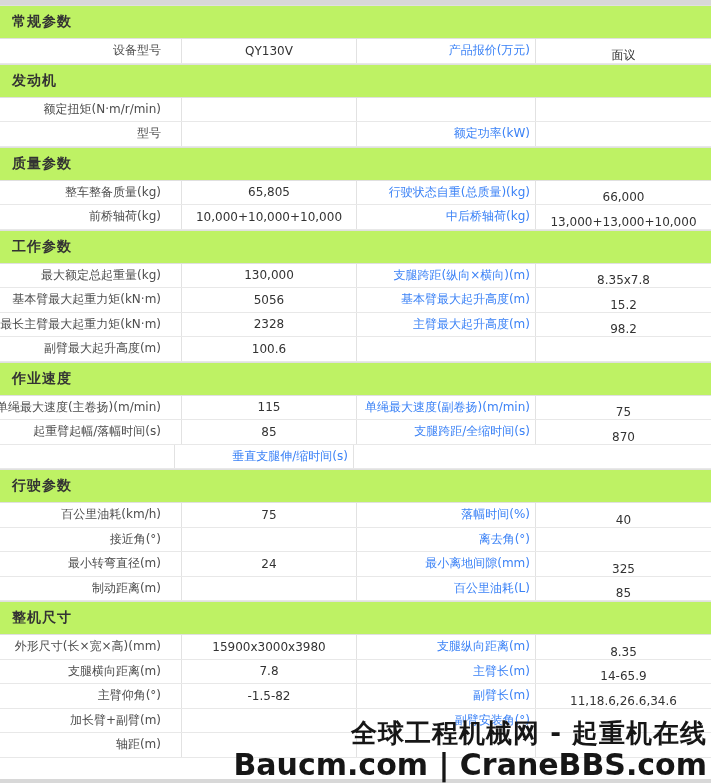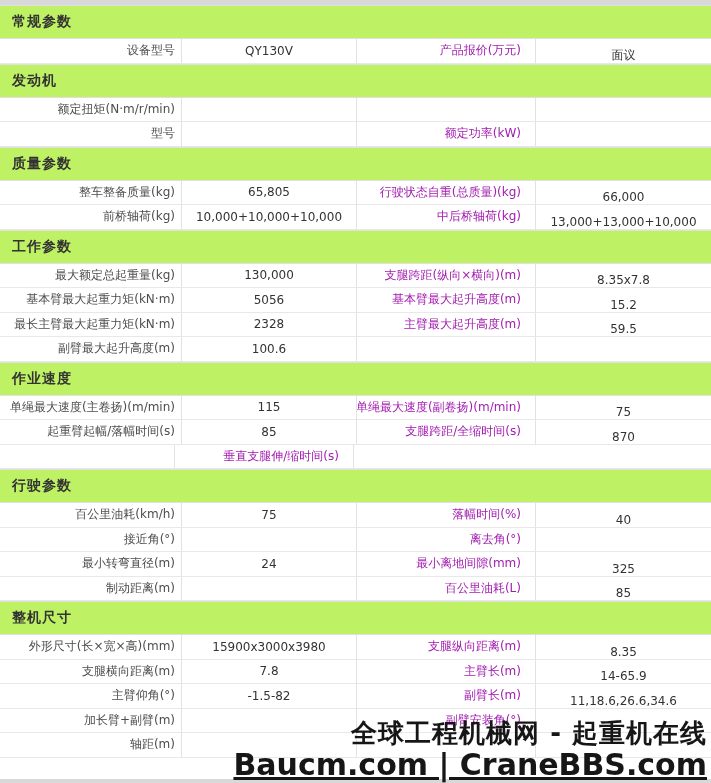--- a/index.html
+++ b/index.html
@@ -23,32 +23,32 @@
   .row{
     display:flex;height:24.5px;box-sizing:border-box;
     border-bottom:1px solid #e8e8e8;background:#fff;
     font-size:12px;
   }
   .cell{
     box-sizing:border-box;
     display:flex;align-items:center;
     overflow:hidden;white-space:nowrap;
   }
-  .l1{width:182px;justify-content:flex-end;padding-right:6px;border-right:1px solid #e2e2e2;color:#4d4d4d;}
+  .l1{width:182px;justify-content:flex-end;padding-right:20px;border-right:1px solid #e2e2e2;color:#4d4d4d;}
   .v1{width:175px;justify-content:center;border-right:1px solid #e2e2e2;color:#333;}
-  .l2{width:179px;justify-content:flex-end;padding-right:14px;border-right:1px solid #e2e2e2;color:#a21caf;}
+  .l2{width:179px;justify-content:flex-end;padding-right:5px;border-right:1px solid #e2e2e2;color:#3b82f6;}
   .v2{flex:1;justify-content:center;color:#333;margin-top:10px;}
   .watermark{
     position:absolute;right:4px;bottom:2px;
     text-align:right;color:#161616;z-index:10;
     pointer-events:none;
     margin-top:36px;
   }
   .wm-line1{font-size:26px;font-weight:bold;line-height:29px;letter-spacing:1px;}
-  .wm-line2{font-size:30px;font-weight:bold;line-height:33px;text-decoration:underline;}
+  .wm-line2{font-size:30px;font-weight:bold;line-height:33px;}
 </style>
 </head>
 <body>
 
 <div class="top-band"></div>
 
 <div class="spec-table">
     <div>
       <div class="section-header">常规参数</div>
       <div class="row">
@@ -99,21 +99,21 @@
       <div class="row">
         <div class="cell l1">基本臂最大起重力矩(kN·m)</div>
         <div class="cell v1">5056</div>
         <div class="cell l2">基本臂最大起升高度(m)</div>
         <div class="cell v2">15.2</div>
       </div>
       <div class="row">
         <div class="cell l1">最长主臂最大起重力矩(kN·m)</div>
         <div class="cell v1">2328</div>
         <div class="cell l2">主臂最大起升高度(m)</div>
-        <div class="cell v2">59.5</div>
+        <div class="cell v2">98.2</div>
       </div>
       <div class="row">
         <div class="cell l1">副臂最大起升高度(m)</div>
         <div class="cell v1">100.6</div>
         <div class="cell l2"></div>
         <div class="cell v2"></div>
       </div>
     </div>
     <div>
       <div class="section-header">作业速度</div>

